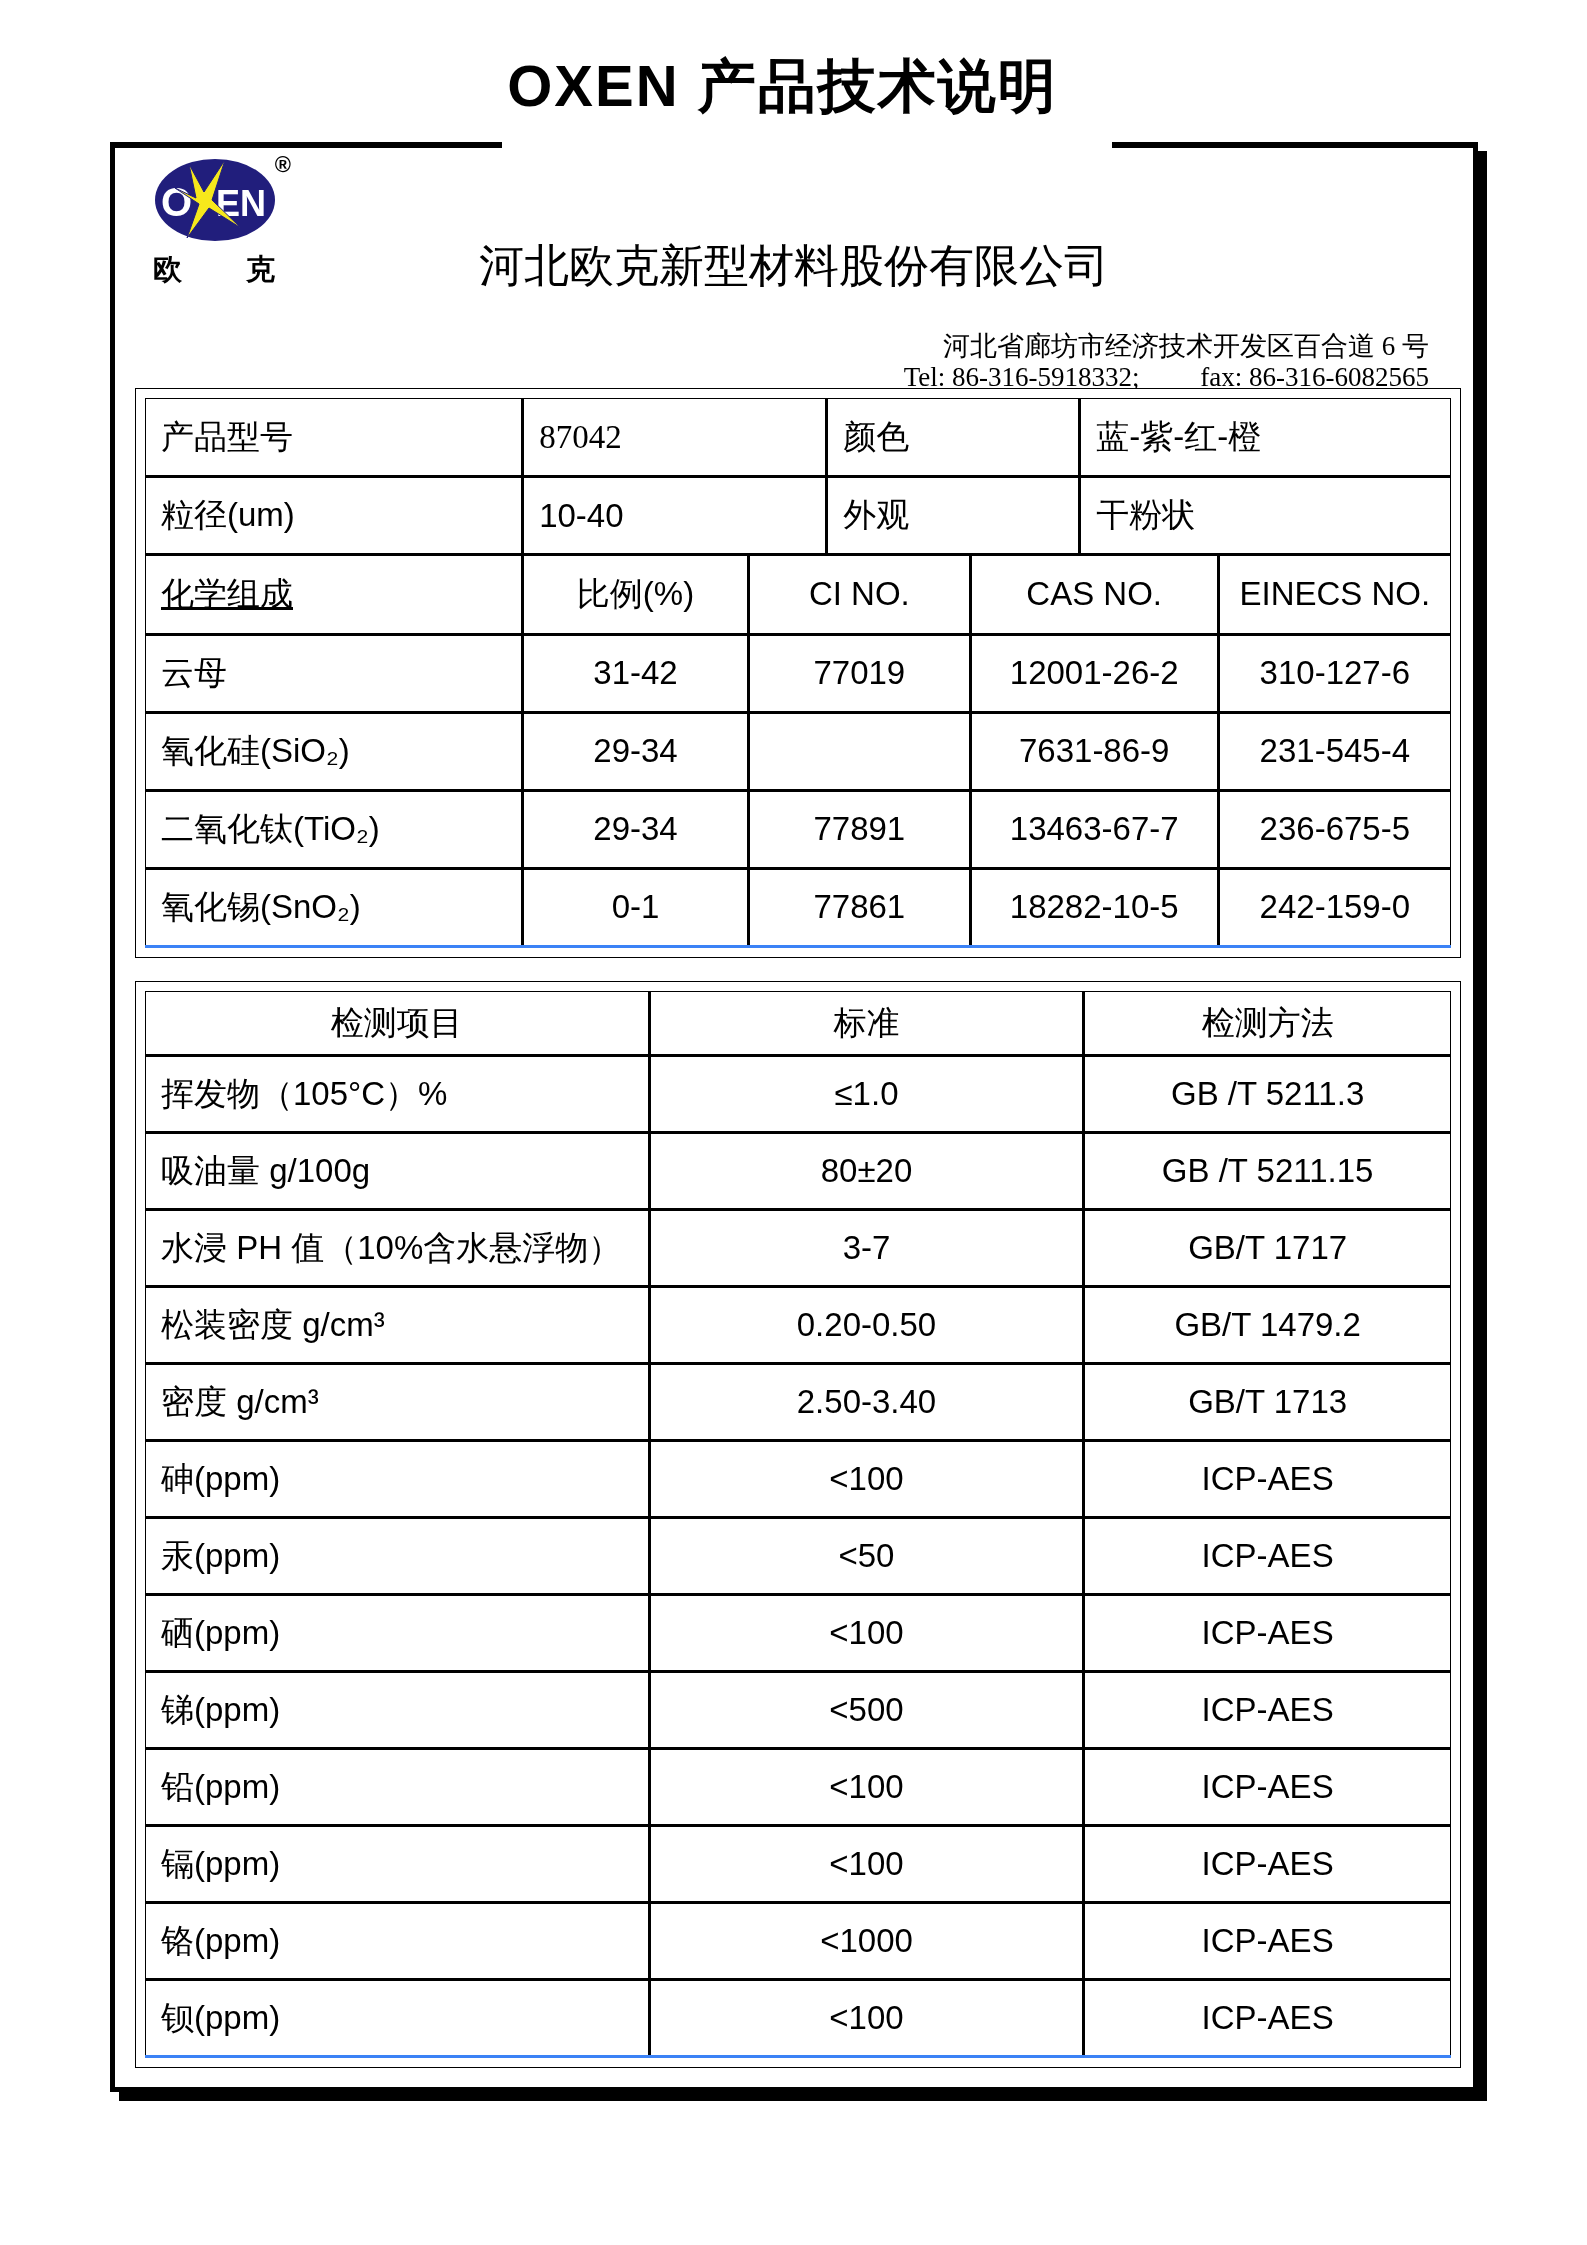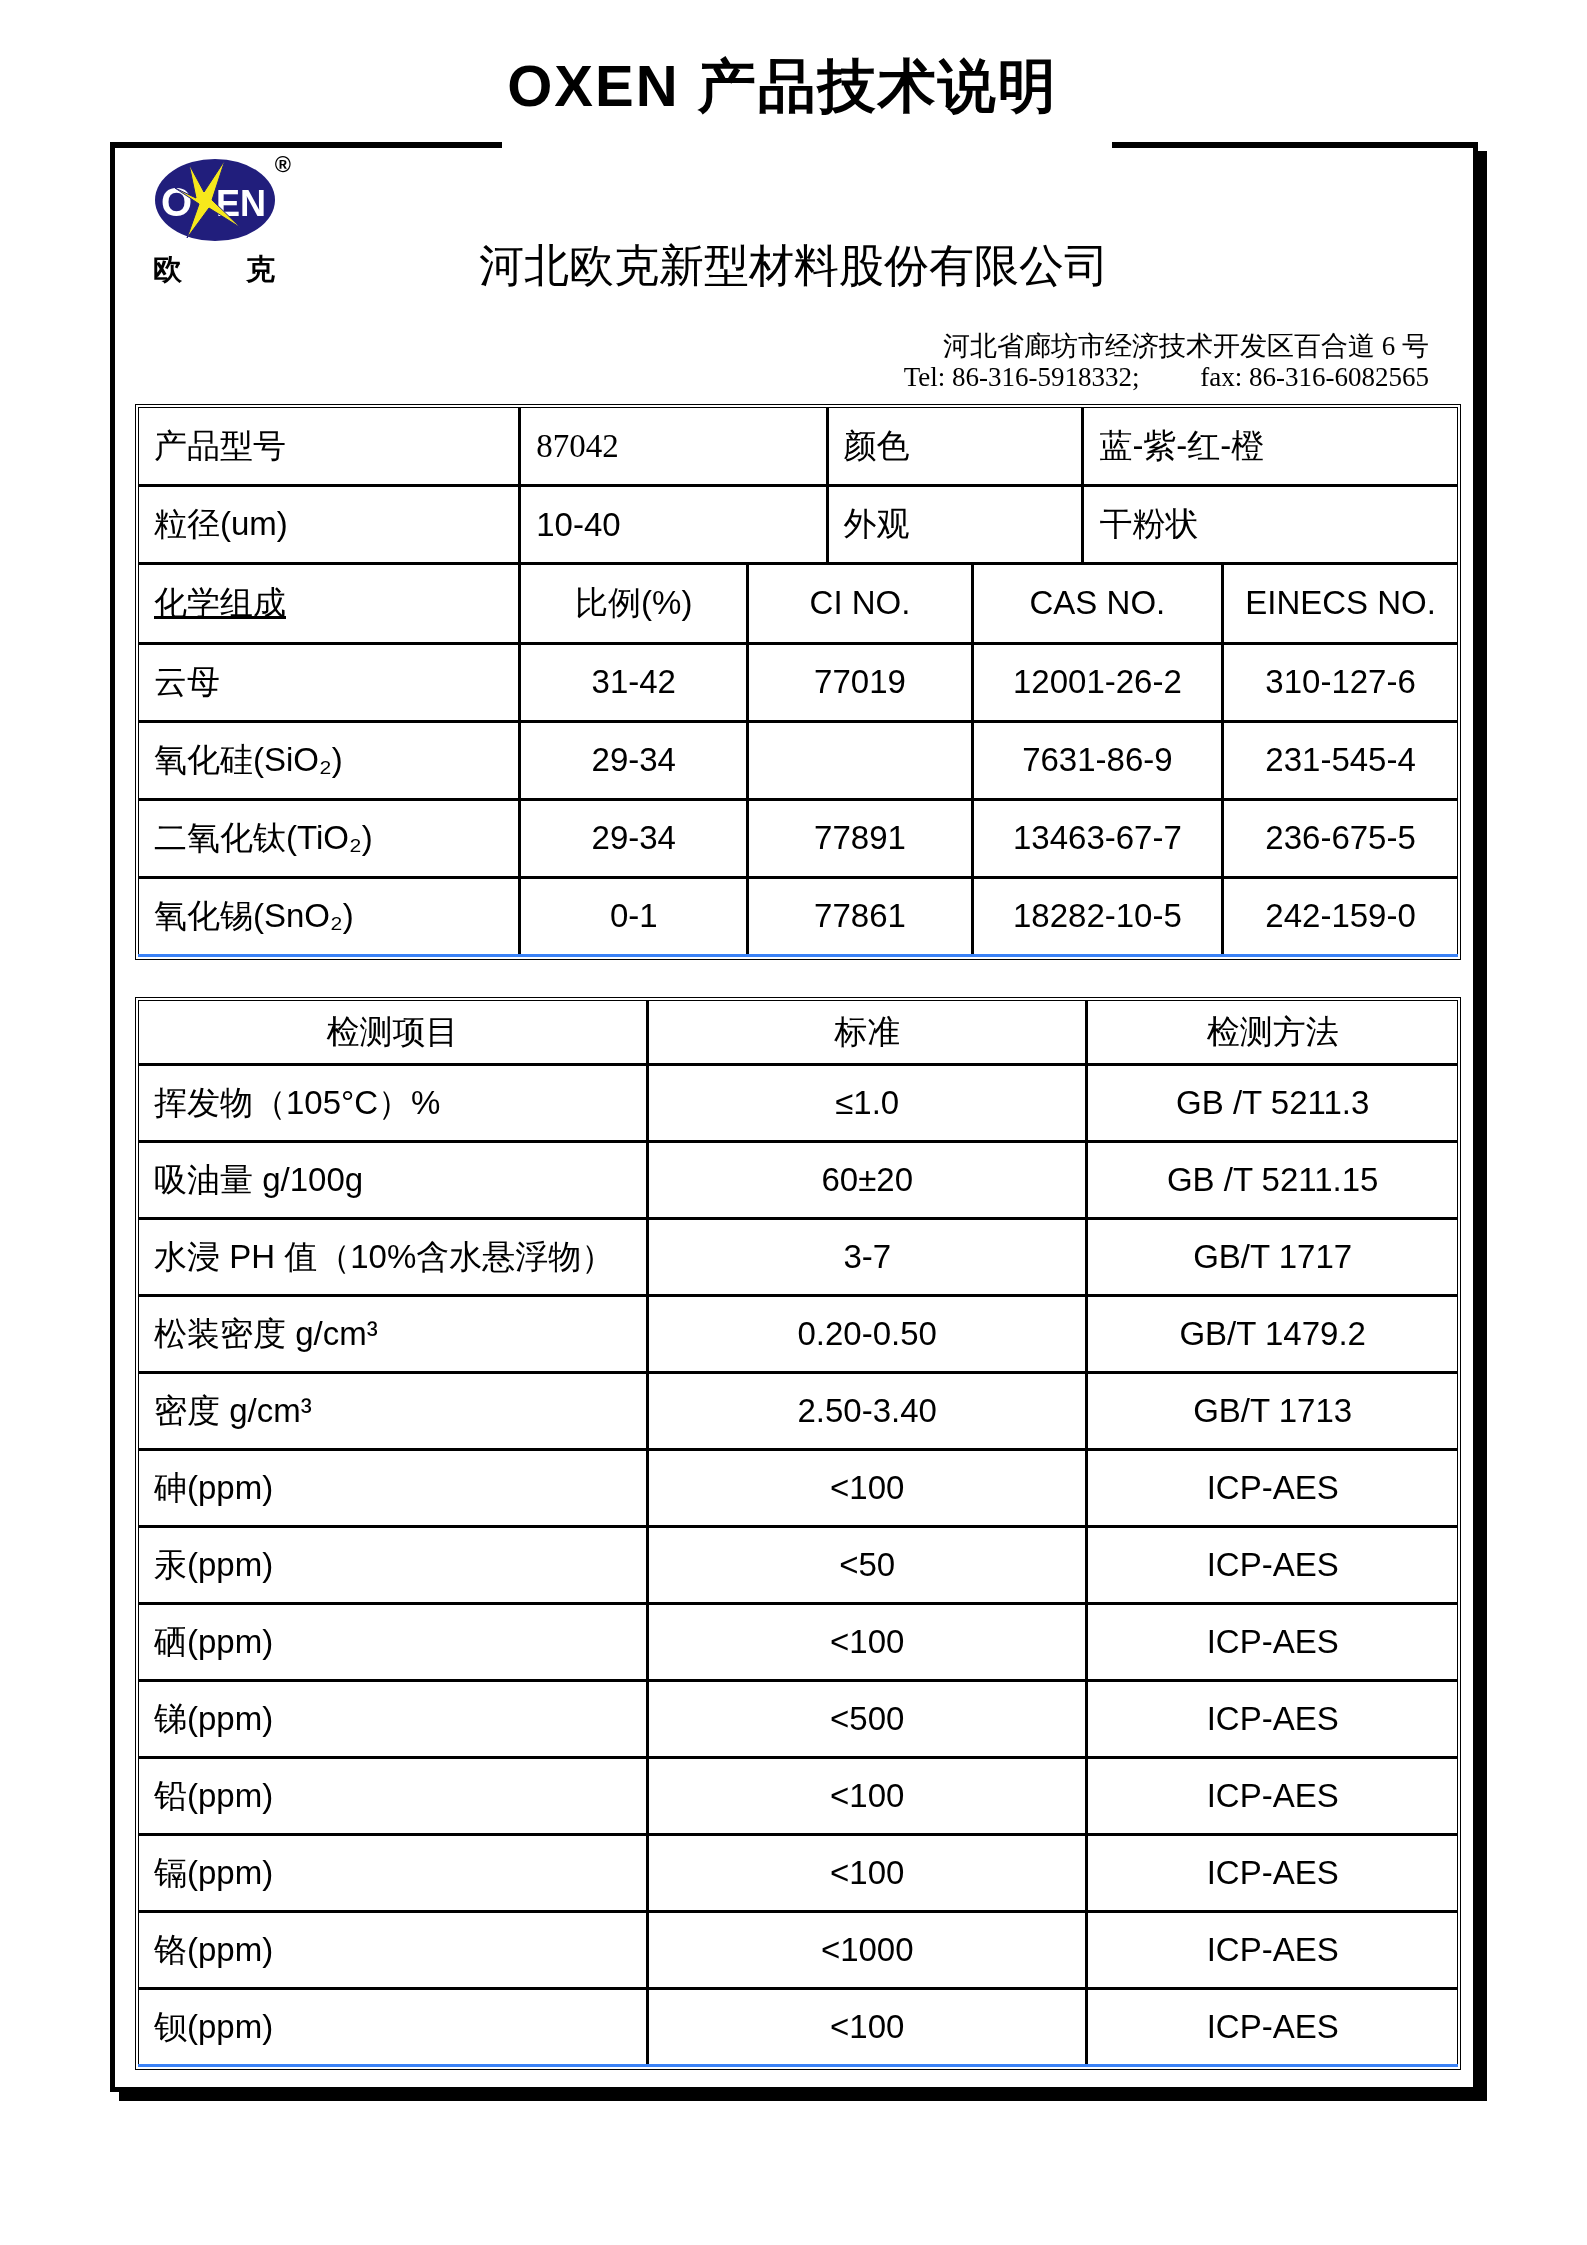--- a/index.html
+++ b/index.html
@@ -32,21 +32,21 @@
                 font-size:45px;font-weight:500;margin:0;
                 font-family:"Liberation Serif","DejaVu Serif",serif;}
   .addr-line{position:absolute;top:186px;left:0;right:44px;text-align:right;
              font-size:27px;font-family:"Liberation Serif","DejaVu Serif",serif;margin-left:8px;}
   .tel-line{position:absolute;top:220px;left:0;right:44px;text-align:right;
             font-size:27px;font-family:"Liberation Serif","DejaVu Serif",serif;}
   .tel-line .fax{margin-left:54px;}
 
   
   .frame{position:absolute;left:20px;width:1326px;box-sizing:border-box;
-         border:1px solid #000;padding:2px;background:#fff;margin-top:16px;}
+         border:1px solid #000;padding:9px;background:#fff;}
   .frame-1{top:246px;}
   .frame-2{top:839px;}
   table.ptable{width:100%;border-collapse:collapse;table-layout:fixed;}
   .ptable td{border:3px solid #000;font-size:33px;text-align:center;vertical-align:middle;
              padding:0 10px;box-sizing:border-box;overflow:hidden;white-space:nowrap;}
   .ptable td.al{text-align:left;padding-left:15px;}
   .ptable tr:first-child td{border-top:1px solid #000;}
   .ptable tr:last-child td{border-bottom:3px solid #3b82f6;}
   .ptable td:first-child{border-left:1px solid #000;}
   .ptable td:last-child{border-right:1px solid #000;}
@@ -154,21 +154,21 @@
               <td style="width: 33.3%;">标准</td>
               <td style="width: 28.1%;">检测方法</td>
             </tr>
             <tr>
               <td class="al">挥发物（105°C）%</td>
               <td>≤1.0</td>
               <td>GB /T 5211.3</td>
             </tr>
             <tr>
               <td class="al">吸油量 g/100g</td>
-              <td>60±20</td>
+              <td>80±20</td>
               <td>GB /T 5211.15</td>
             </tr>
             <tr>
               <td class="al">水浸 PH 值（10%含水悬浮物）</td>
               <td>3-7</td>
               <td>GB/T 1717</td>
             </tr>
             <tr>
               <td class="al">松装密度 g/cm³</td>
               <td>0.20-0.50</td>

